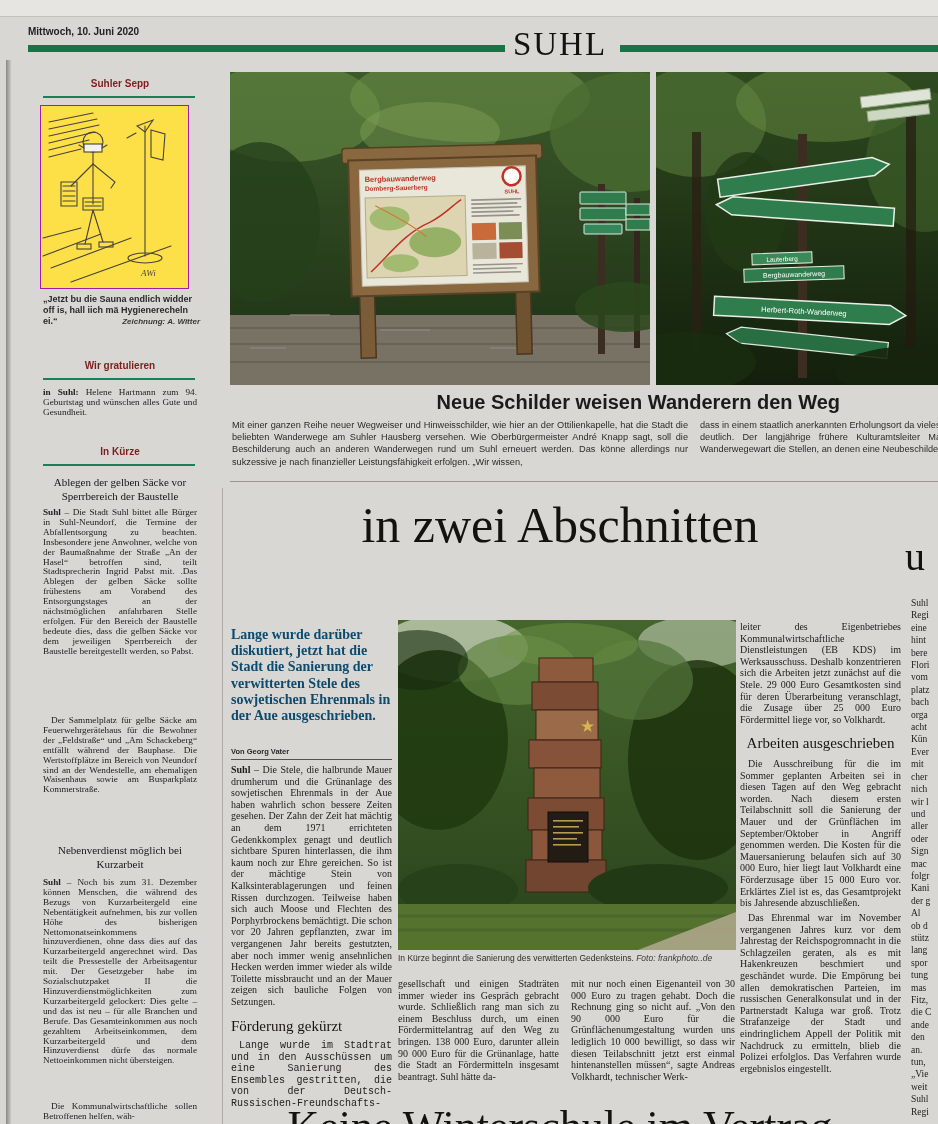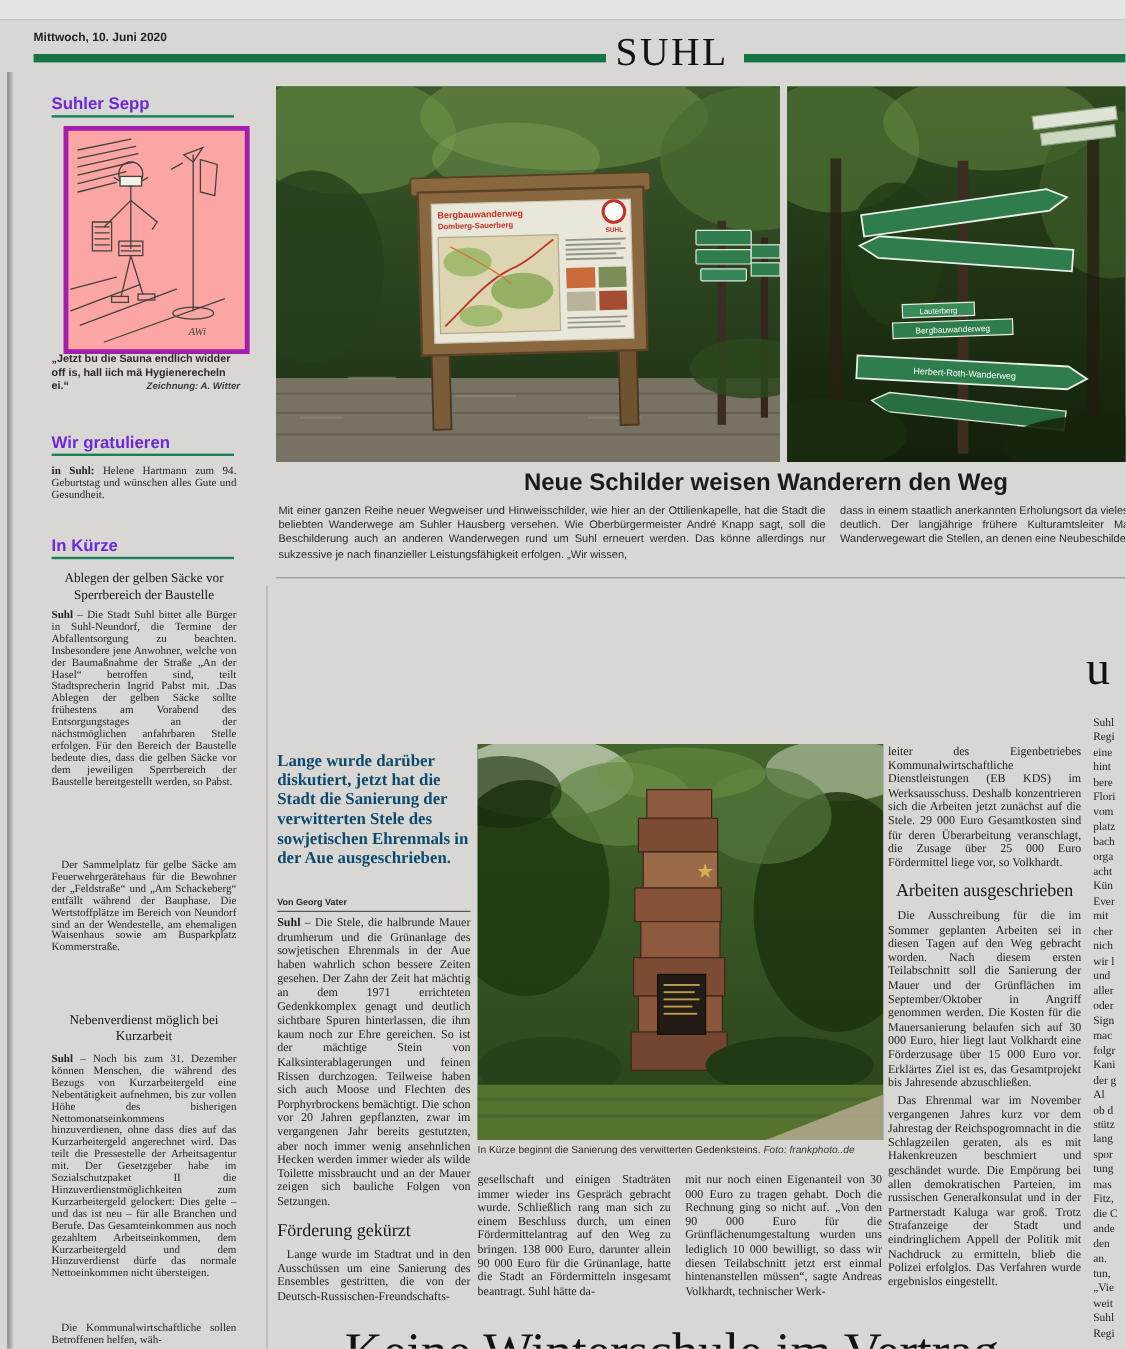--- a/index.html
+++ b/index.html
@@ -14,24 +14,24 @@
   .left-fold{left:6px;top:60px;width:5px;height:1064px;
     background:linear-gradient(90deg,rgba(40,40,36,.45),rgba(40,40,36,.08));}
   .date{left:28px;top:26px;font-family:"Liberation Sans",sans-serif;font-weight:bold;font-size:10px;color:#222;}
   .bar{top:45px;height:7px;background:#177447;}
   .bar-l{left:28px;width:477px;}
   .bar-r{left:620px;width:318px;}
   .section-title{left:500px;top:26px;width:120px;text-align:center;font-size:33px;letter-spacing:2px;color:#151310;}
   .hr-main{left:230px;top:481px;width:708px;height:1px;background:#98968f;}
   .vr-side{left:222px;top:488px;width:1px;height:636px;background:#aeaca5;}
   
-  .sb-head{left:43px;width:154px;text-align:left;font-family:"Liberation Sans",sans-serif;
-    font-weight:bold;font-size:14px;color:#6d28d9;}
+  .sb-head{left:43px;width:154px;text-align:center;font-family:"Liberation Sans",sans-serif;
+    font-weight:bold;font-size:10px;color:#7f1d1d;}
   .sb-rule{left:43px;width:152px;height:2px;background:#1a8055;}
-  .cartoon{left:53px;top:105px;width:147px;height:182px;background:#fca5a5;border:4px solid #a21caf;}
+  .cartoon{left:40px;top:105px;width:147px;height:182px;background:#fde047;border:1px solid #a21caf;}
   .cartoon-cap{left:43px;top:294px;width:157px;font-family:"Liberation Sans",sans-serif;
     font-weight:bold;font-size:9px;line-height:11px;color:#2a2927;}
   .cartoon-credit{float:right;font-style:italic;font-weight:bold;font-size:8px;color:#3a3835;text-align:center;}
   .sb-body{left:43px;width:154px;font-size:9.2px;line-height:9.9px;text-align:justify;color:#242220;}
   .sb-art-head{left:40px;width:160px;text-align:center;font-size:11px;line-height:13.5px;color:#181614;}
   b.dl{font-weight:bold;}
   
   .wander-head{left:380px;top:391px;width:460px;text-align:right;
     font-family:"Liberation Sans",sans-serif;font-weight:bold;font-size:20px;color:#1c1b19;}
   .wander-col{top:419px;width:456px;font-family:"Liberation Sans",sans-serif;
@@ -237,31 +237,32 @@
     <ellipse cx="30" cy="290" rx="70" ry="30" fill="#1a2c10" opacity=".9"></ellipse>
     <ellipse cx="260" cy="300" rx="80" ry="26" fill="#16250d" opacity=".9"></ellipse>
   </svg>
 </div>
 
 <div class="abs wander-head">Neue Schilder weisen Wanderern den Weg</div>
 <div class="abs wander-col" style="left:232px;">Mit einer ganzen Reihe neuer Wegweiser und Hinweisschilder, wie hier an der Ottilienkapelle, hat die Stadt die beliebten Wanderwege am Suhler Hausberg versehen. Wie Oberbürgermeister André Knapp sagt, soll die Beschilderung auch an anderen Wanderwegen rund um Suhl erneuert werden. Das könne allerdings nur sukzessive je nach finanzieller Leistungsfähigkeit erfolgen. „Wir wissen,</div>
 <div class="abs wander-col" style="left:700px;">dass in einem staatlich anerkannten Erholungsort da vieles besser sein muss, wir arbeiten daran“, macht Knapp deutlich. Der langjährige frühere Kulturamtsleiter Matthias Rolfs begehe derzeit als ehrenamtlicher Wanderwegewart die Stellen, an denen eine Neubeschilderung dringend geboten sei.</div>
 
 <div class="abs main-headline">
+  <div>in zwei Abschnitten</div>
 </div>
 
 <div class="abs lead">Lange wurde darüber diskutiert, jetzt hat die Stadt die Sanierung der verwitterten Stele des sowjetischen Ehrenmals in der Aue ausgeschrieben.</div>
 <div class="abs byline">Von Georg Vater</div>
 <div class="abs byline-rule"></div>
 
 <p class="abs mcol" style="left:231px;top:764px;margin:0;">
   <b class="dl">Suhl</b><span> – Die Stele, die halbrunde Mauer drumherum und die Grünanlage des sowjetischen Ehrenmals in der Aue haben wahrlich schon bessere Zeiten gesehen. Der Zahn der Zeit hat mächtig an dem 1971 errichteten Gedenkkomplex genagt und deutlich sichtbare Spuren hinterlassen, die ihm kaum noch zur Ehre gereichen. So ist der mächtige Stein von Kalksinterablagerungen und feinen Rissen durchzogen. Teilweise haben sich auch Moose und Flechten des Porphyrbrockens bemächtigt. Die schon vor 20 Jahren gepflanzten, zwar im vergangenen Jahr bereits gestutzten, aber noch immer wenig ansehnlichen Hecken werden immer wieder als wilde Toilette missbraucht und an der Mauer zeigen sich bauliche Folgen von Setzungen.</span>
 </p>
 <div class="abs subhead" style="left:231px;top:1018px;width:161px;text-align:left;">Förderung gekürzt</div>
-<p class="abs mcol" style="left:231px;top:1040px;margin:0;text-indent:8px;">Lange wurde im Stadtrat und in den Ausschüssen um eine Sanierung des Ensembles gestritten, die von der Deutsch-Russischen-Freundschafts-</p>
+<p class="abs mcol" style="left:231px;top:1040px;margin:0;text-indent:8px;font-family:Liberation Mono, monospace;">Lange wurde im Stadtrat und in den Ausschüssen um eine Sanierung des Ensembles gestritten, die von der Deutsch-Russischen-Freundschafts-</p>
 
 <div class="abs photo photo3">
   <svg width="338" height="330" viewBox="0 0 338 330">
     <defs>
       <linearGradient id="forest3" x1="0" y1="0" x2="0" y2="1">
         <stop offset="0" stop-color="#44652c"></stop>
           <stop offset="1" stop-color="#2a421b"></stop>
       </linearGradient>
     </defs>
     <rect width="338" height="330" fill="url(#forest3)"></rect>

